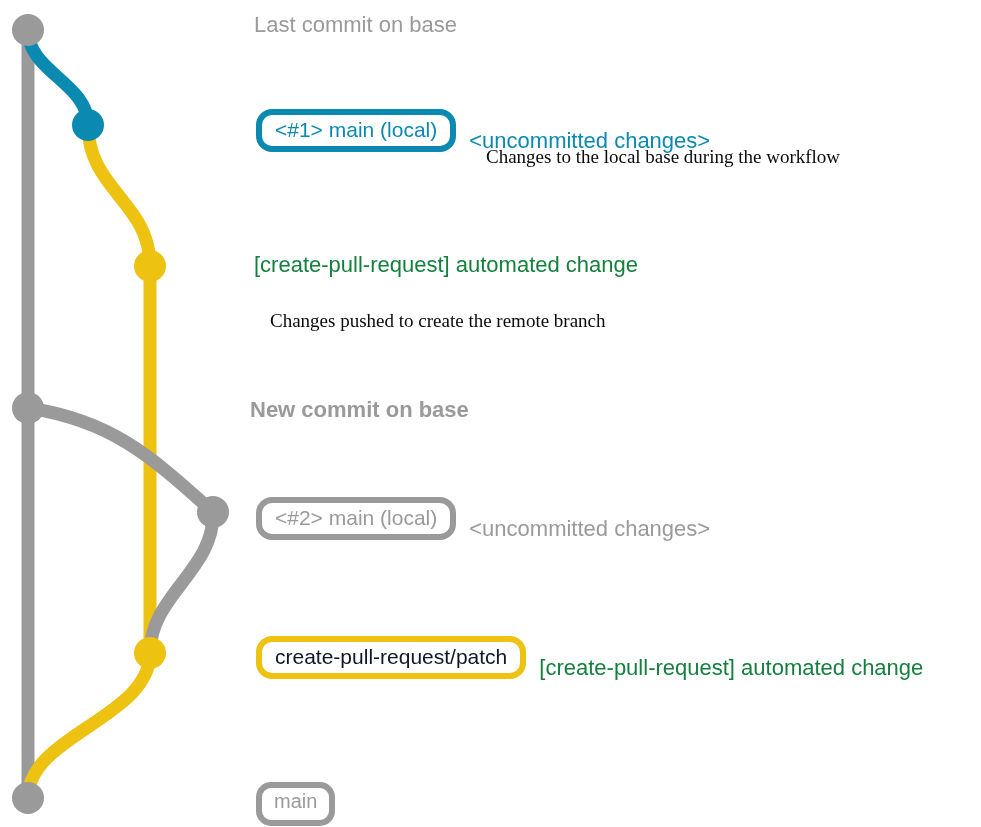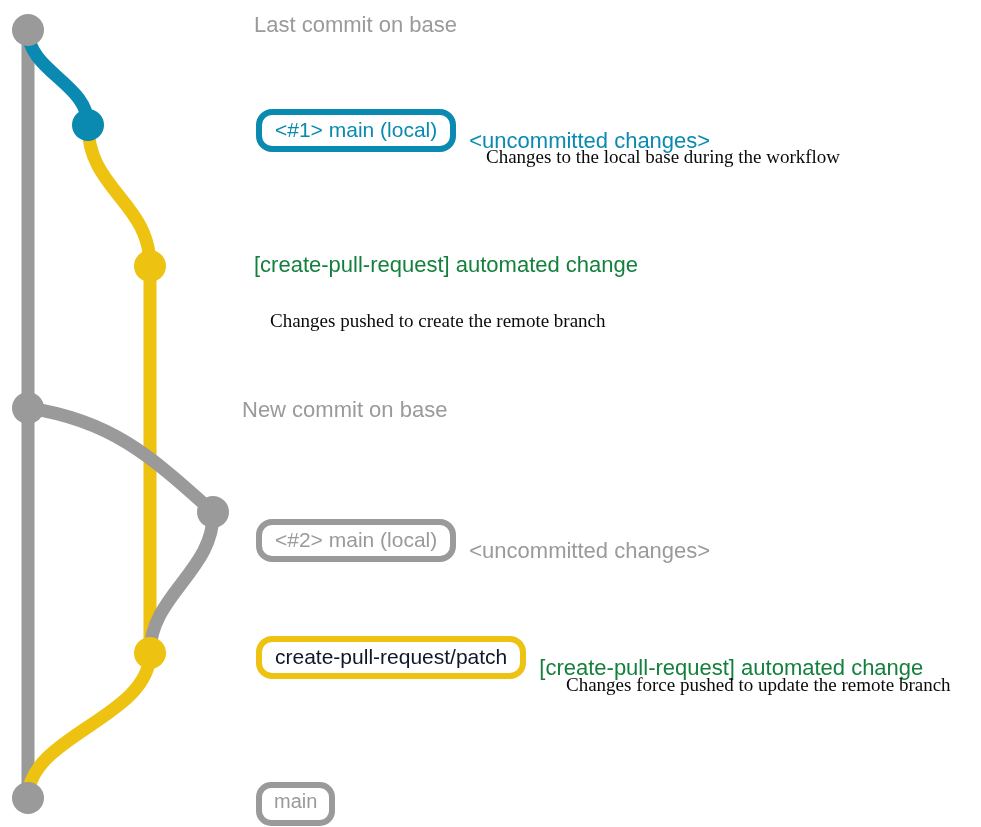--- a/index.html
+++ b/index.html
@@ -125,33 +125,32 @@
       <span class="pill blue">&lt;#1&gt; main (local)</span>
       <span class="subject blue">&lt;uncommitted changes&gt;</span>
     </div>
     <div class="body-note" style="left:486px; top:146px;">Changes to the local base during the workflow</div>
 
     <div class="row" style="left:254px; top:253px;">
       <span class="subject yellow lone">[create-pull-request] automated change</span>
     </div>
     <div class="body-note" style="left:270px; top:290px;margin-top:20px;">Changes pushed to create the remote branch</div>
 
-    <div class="row" style="left:242px; top:398px;">
+    <div class="row" style="left:250px; top:398px;font-weight:bold;">
       <span class="subject gray lone">New commit on base</span>
     </div>
 
-    <div class="row" style="left:256px; top:519px;">
+    <div class="row" style="left:256px; top:497px;">
       <span class="pill gray">&lt;#2&gt; main (local)</span>
       <span class="subject gray">&lt;uncommitted changes&gt;</span>
     </div>
 
     <div class="row" style="left:256px; top:636px;">
       <span class="pill yellow">create-pull-request/patch</span>
       <span class="subject yellow">[create-pull-request] automated change</span>
     </div>
-    <div class="body-note" style="left:566px; top:674px;">Changes force pushed to update the remote branch</div>
 
     <div class="row" style="left:256px; top:782px;">
       <span class="pill gray pill-sm">main</span>
     </div>
 
   </div>
 </div>
 
 </body></html>

